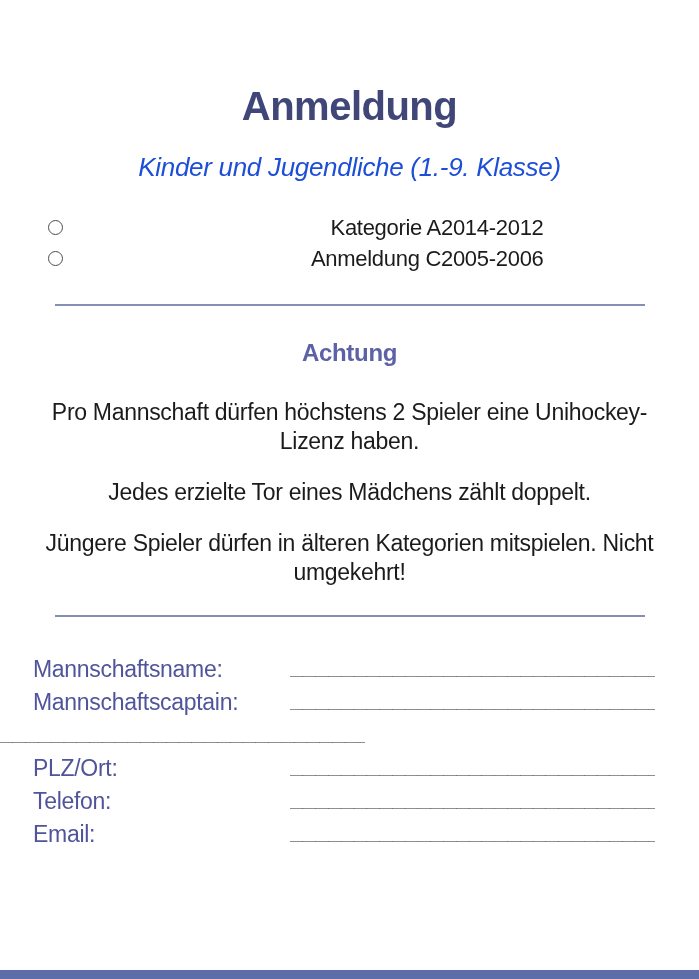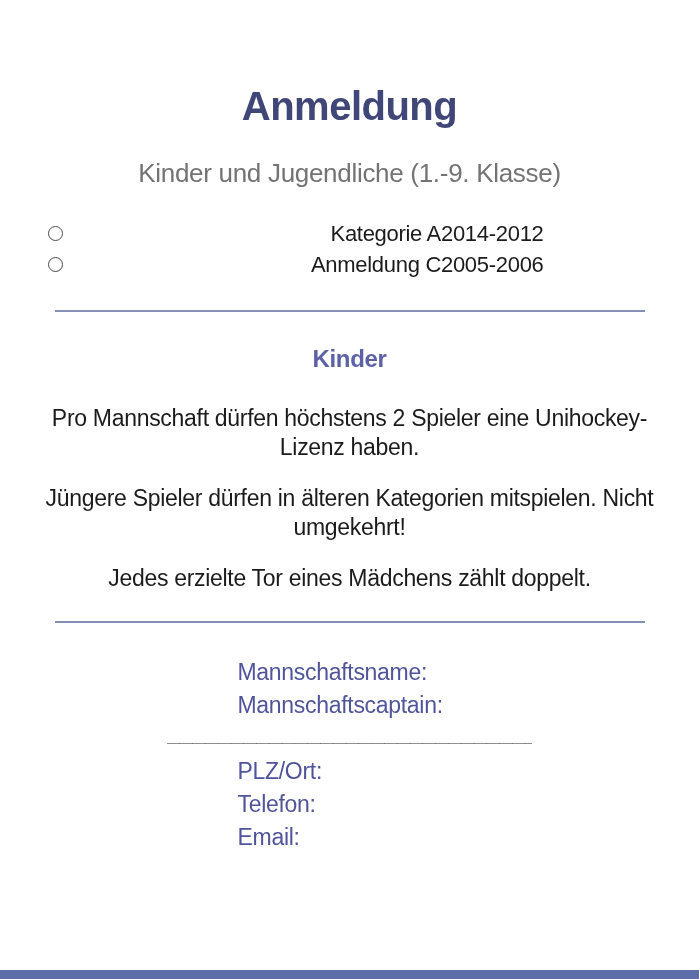--- a/index.html
+++ b/index.html
@@ -24,25 +24,26 @@
   .title {
     padding-top: 84px;
     text-align: center;
     font-size: 40px;
     line-height: 44px;
     font-weight: bold;
     color: #404677;
     letter-spacing: -0.5px;
   }
   .subtitle {
-    margin-top: 30px;
+    margin-top: 24px;
     text-align: center;
     font-size: 26px;
     line-height: 30px;
-    color: #737373;
+    color: #1d4ed8;
+    font-style: italic;
   }
   .categories {
     margin-top: 30px;
   }
   .cat-row {
     display: flex;
     align-items: center;
     height: 31px;
     text-align: right;
   }
@@ -91,21 +92,20 @@
   .para-1 { margin-top: 30px; }
   .para-2 { margin-top: 22px; }
   .para-3 { margin-top: 22px; }
   .form {
     margin-top: 36px;
   }
   .form-row {
     display: flex;
     align-items: center;
     height: 33px;
-    flex-direction: column;
   }
   .form-label {
     margin-left: 33px;
     width: 257px;
     font-size: 23px;
     color: #50549a;
     flex: 0 0 auto;
   }
   .blank-line {
     width: 365px;
@@ -143,25 +143,25 @@
     </div>
     <div class="cat-row">
       <span class="radio"></span>
       <span class="cat-label">Anmeldung C</span>
       <span class="cat-years">2005-2006</span>
     </div>
   </div>
 
   <div class="divider divider-1"></div>
 
-  <div class="notice-heading">Kinder</div>
+  <div class="notice-heading">Achtung</div>
 
   <div class="para para-1">Pro Mannschaft dürfen höchstens 2 Spieler eine Unihockey-Lizenz haben.</div>
+  <div class="para para-2">Jedes erzielte Tor eines Mädchens zählt doppelt.</div>
   <div class="para para-3">Jüngere Spieler dürfen in älteren Kategorien mitspielen. Nicht umgekehrt!</div>
-  <div class="para para-2">Jedes erzielte Tor eines Mädchens zählt doppelt.</div>
 
   <div class="divider divider-2"></div>
 
   <div class="form">
     <div class="form-row">
       <span class="form-label">Mannschaftsname:</span>
       <span class="blank-line">______________________________</span>
     </div>
     <div class="form-row">
       <span class="form-label">Mannschaftscaptain:</span>

